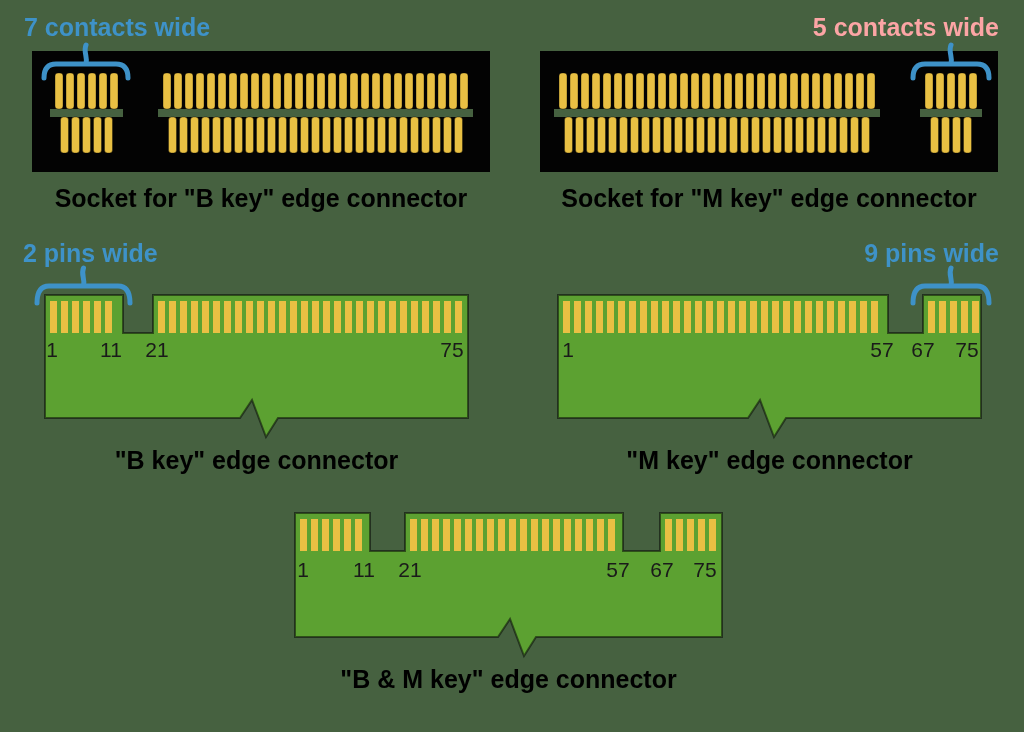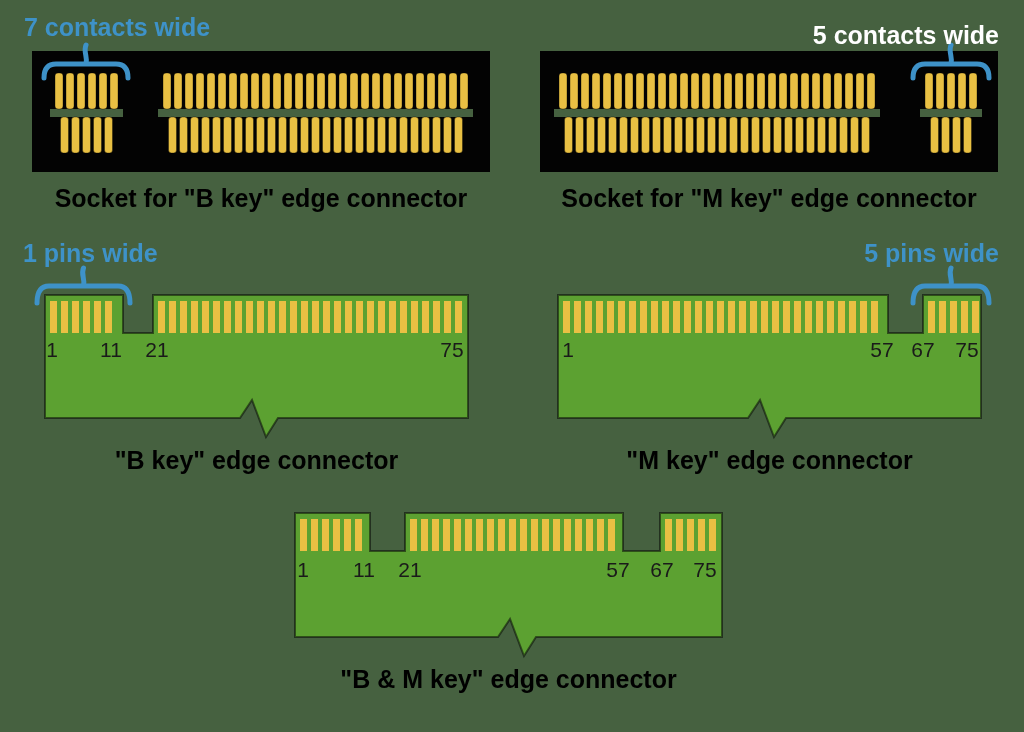--- a/index.html
+++ b/index.html
@@ -286,28 +286,28 @@
       <text x="303" y="577" text-anchor="middle" fill="#1A1A1A" font-size="21px" font-family="&quot;Liberation Sans&quot;,&quot;DejaVu Sans&quot;,sans-serif">1</text>
       <text x="364" y="577" text-anchor="middle" fill="#1A1A1A" font-size="21px" font-family="&quot;Liberation Sans&quot;,&quot;DejaVu Sans&quot;,sans-serif">11</text>
       <text x="410" y="577" text-anchor="middle" fill="#1A1A1A" font-size="21px" font-family="&quot;Liberation Sans&quot;,&quot;DejaVu Sans&quot;,sans-serif">21</text>
       <text x="618" y="577" text-anchor="middle" fill="#1A1A1A" font-size="21px" font-family="&quot;Liberation Sans&quot;,&quot;DejaVu Sans&quot;,sans-serif">57</text>
       <text x="662" y="577" text-anchor="middle" fill="#1A1A1A" font-size="21px" font-family="&quot;Liberation Sans&quot;,&quot;DejaVu Sans&quot;,sans-serif">67</text>
       <text x="705" y="577" text-anchor="middle" fill="#1A1A1A" font-size="21px" font-family="&quot;Liberation Sans&quot;,&quot;DejaVu Sans&quot;,sans-serif">75</text>
     </svg>
 
   <div class="blue-label" style="left: 24px; top: 14px; color: rgb(62, 146, 200);">7 contacts wide</div>
 
-  <div class="blue-label" style="right: 25px; top: 14px; text-align: right; color: #ffffff; margin-top: 8px;">5 contacts wide</div>
+  <div class="blue-label" style="right: 25px; top: 14px; text-align: right; color: #fca5a5;">5 contacts wide</div>
 
   <div class="caption" style="left: 32px; top: 185px; width: 458px; color: rgb(0, 0, 0);">Socket for "B key" edge connector</div>
 
   <div class="caption" style="left: 540px; top: 185px; width: 458px; color: rgb(0, 0, 0);">Socket for "M key" edge connector</div>
 
-  <div class="blue-label" style="left: 23px; top: 240px; color: rgb(62, 146, 200);">1 pins wide</div>
-
-  <div class="blue-label" style="right: 25px; top: 240px; text-align: right; color: rgb(62, 146, 200);">5 pins wide</div>
+  <div class="blue-label" style="left: 23px; top: 240px; color: rgb(62, 146, 200);">2 pins wide</div>
+
+  <div class="blue-label" style="right: 25px; top: 240px; text-align: right; color: rgb(62, 146, 200);">9 pins wide</div>
 
   <div class="caption" style="left: 45px; top: 447px; width: 423px; color: rgb(0, 0, 0);">"B key" edge connector</div>
 
   <div class="caption" style="left: 558px; top: 447px; width: 423px; color: rgb(0, 0, 0);">"M key" edge connector</div>
 
   <div class="caption" style="left: 295px; top: 666px; width: 427px; color: rgb(0, 0, 0);">"B &amp; M key" edge connector</div>
 </div>
 
 </body></html>

